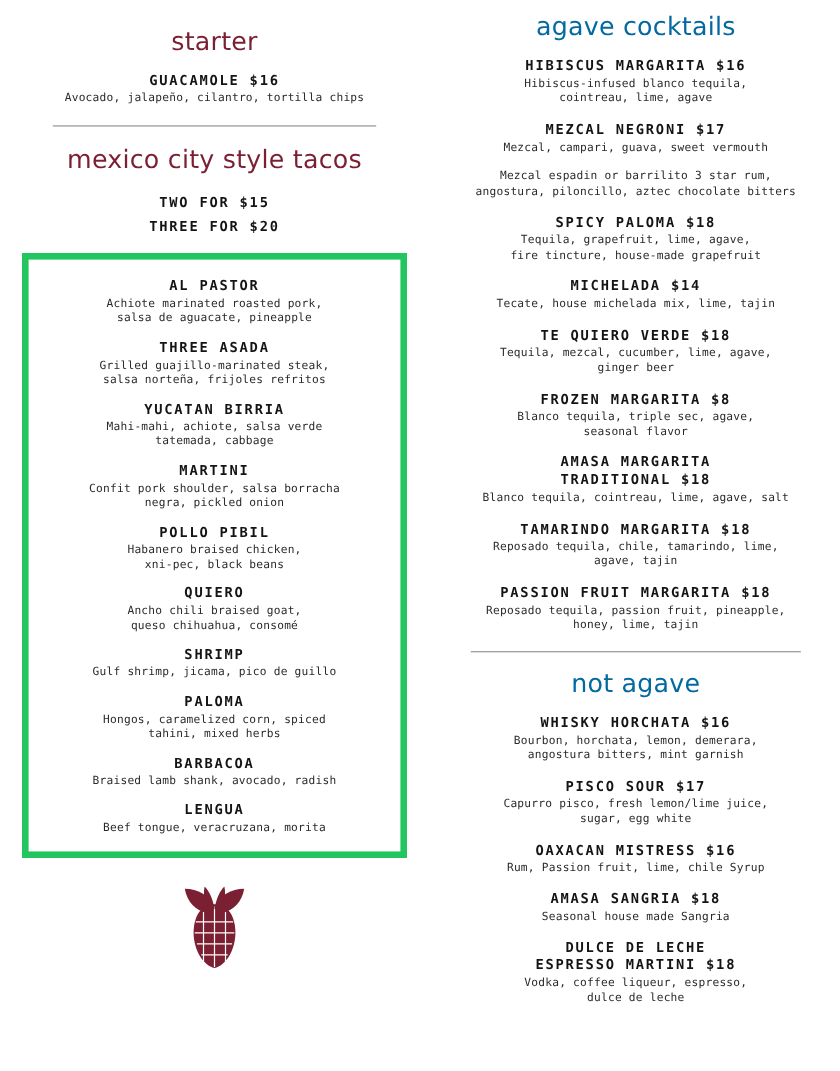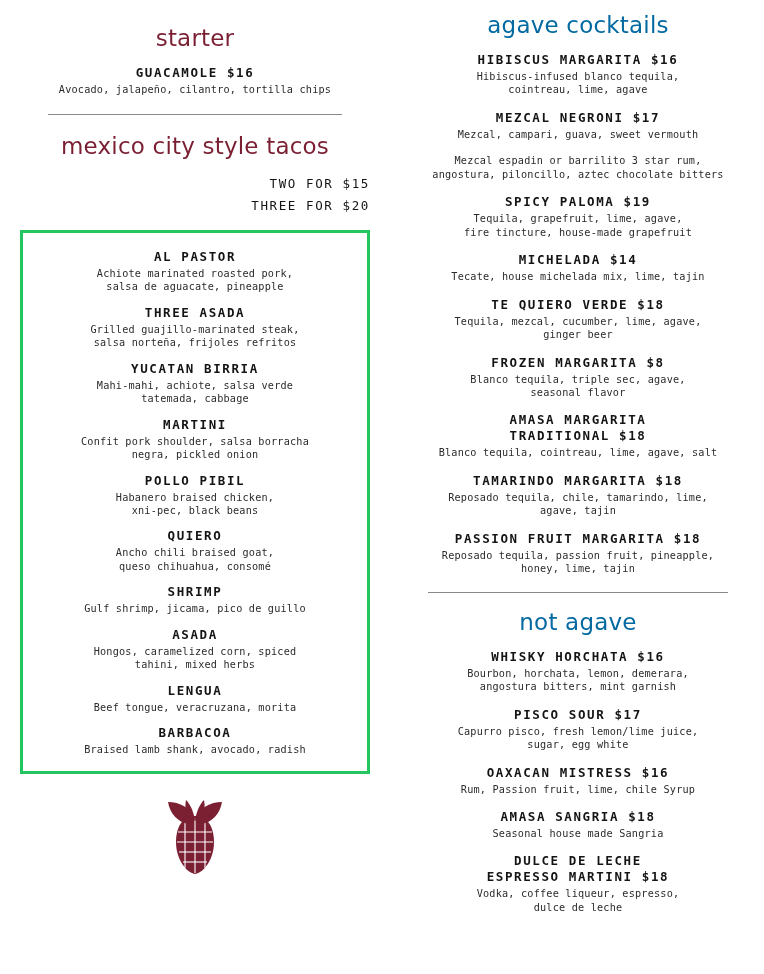--- a/index.html
+++ b/index.html
@@ -76,30 +76,29 @@
     border-top: 1px solid #8a8a8a;
     margin: 16px 18px;
   }
 
   .price-lines {
     text-align: center;
     margin: 10px 0 14px 0;
   }
   .price-line {
     font-family: "DejaVu Sans Mono", monospace;
-    font-weight: normal;
+    font-weight: bold;
     font-size: 12.5px;
     letter-spacing: 1.6px;
     line-height: 1.7;
     color: #141414;
-    text-align: right;
   }
 
   .taco-box {
-    border: 3px solid #22c55e;
+    border: 6px solid #22c55e;
     padding: 16px 14px 10px 14px;
     margin: 4px 0 0 0;
   }
   .taco-box .item { margin-bottom: 11px; }
   .taco-box .item:last-child { margin-bottom: 4px; }
 
   .logo-wrap {
     display: flex;
     justify-content: center;
     align-items: flex-end;
@@ -163,31 +162,31 @@
         <div class="item">
           <div class="item-name">QUIERO</div>
           <div class="item-desc">Ancho chili braised goat,
 queso chihuahua, consomé</div>
         </div>
         <div class="item">
           <div class="item-name">SHRIMP</div>
           <div class="item-desc">Gulf shrimp, jicama, pico de guillo</div>
         </div>
         <div class="item">
-          <div class="item-name">ASADA</div>
+          <div class="item-name">PALOMA</div>
           <div class="item-desc">Hongos, caramelized corn, spiced
 tahini, mixed herbs</div>
         </div>
         <div class="item">
+          <div class="item-name">BARBACOA</div>
+          <div class="item-desc">Braised lamb shank, avocado, radish</div>
+        </div>
+        <div class="item">
           <div class="item-name">LENGUA</div>
           <div class="item-desc">Beef tongue, veracruzana, morita</div>
-        </div>
-        <div class="item">
-          <div class="item-name">BARBACOA</div>
-          <div class="item-desc">Braised lamb shank, avocado, radish</div>
         </div>
       </div>
     </div>
 
     <div class="logo-wrap">
       <svg width="70" height="76" viewBox="0 0 70 76">
         <g fill="#7b1f33">
           <path d="M35 16 C22 16 16 28 16 42 C16 58 25 72 35 74 C45 72 54 58 54 42 C54 28 48 16 35 16 Z"></path>
         </g>
         <g stroke="#ffffff" stroke-width="1.1" fill="none">
@@ -222,21 +221,21 @@
       </div>
       <div class="item">
         <div class="item-name">MEZCAL NEGRONI $17</div>
         <div class="item-desc">Mezcal, campari, guava, sweet vermouth</div>
       </div>
       <div class="item">
         <div class="item-desc">Mezcal espadin or barrilito 3 star rum,
 angostura, piloncillo, aztec chocolate bitters</div>
       </div>
       <div class="item">
-        <div class="item-name">SPICY PALOMA $19</div>
+        <div class="item-name">SPICY PALOMA $18</div>
         <div class="item-desc">Tequila, grapefruit, lime, agave,
 fire tincture, house-made grapefruit</div>
       </div>
       <div class="item">
         <div class="item-name">MICHELADA $14</div>
         <div class="item-desc">Tecate, house michelada mix, lime, tajin</div>
       </div>
       <div class="item">
         <div class="item-name">TE QUIERO VERDE $18</div>
         <div class="item-desc">Tequila, mezcal, cucumber, lime, agave,

